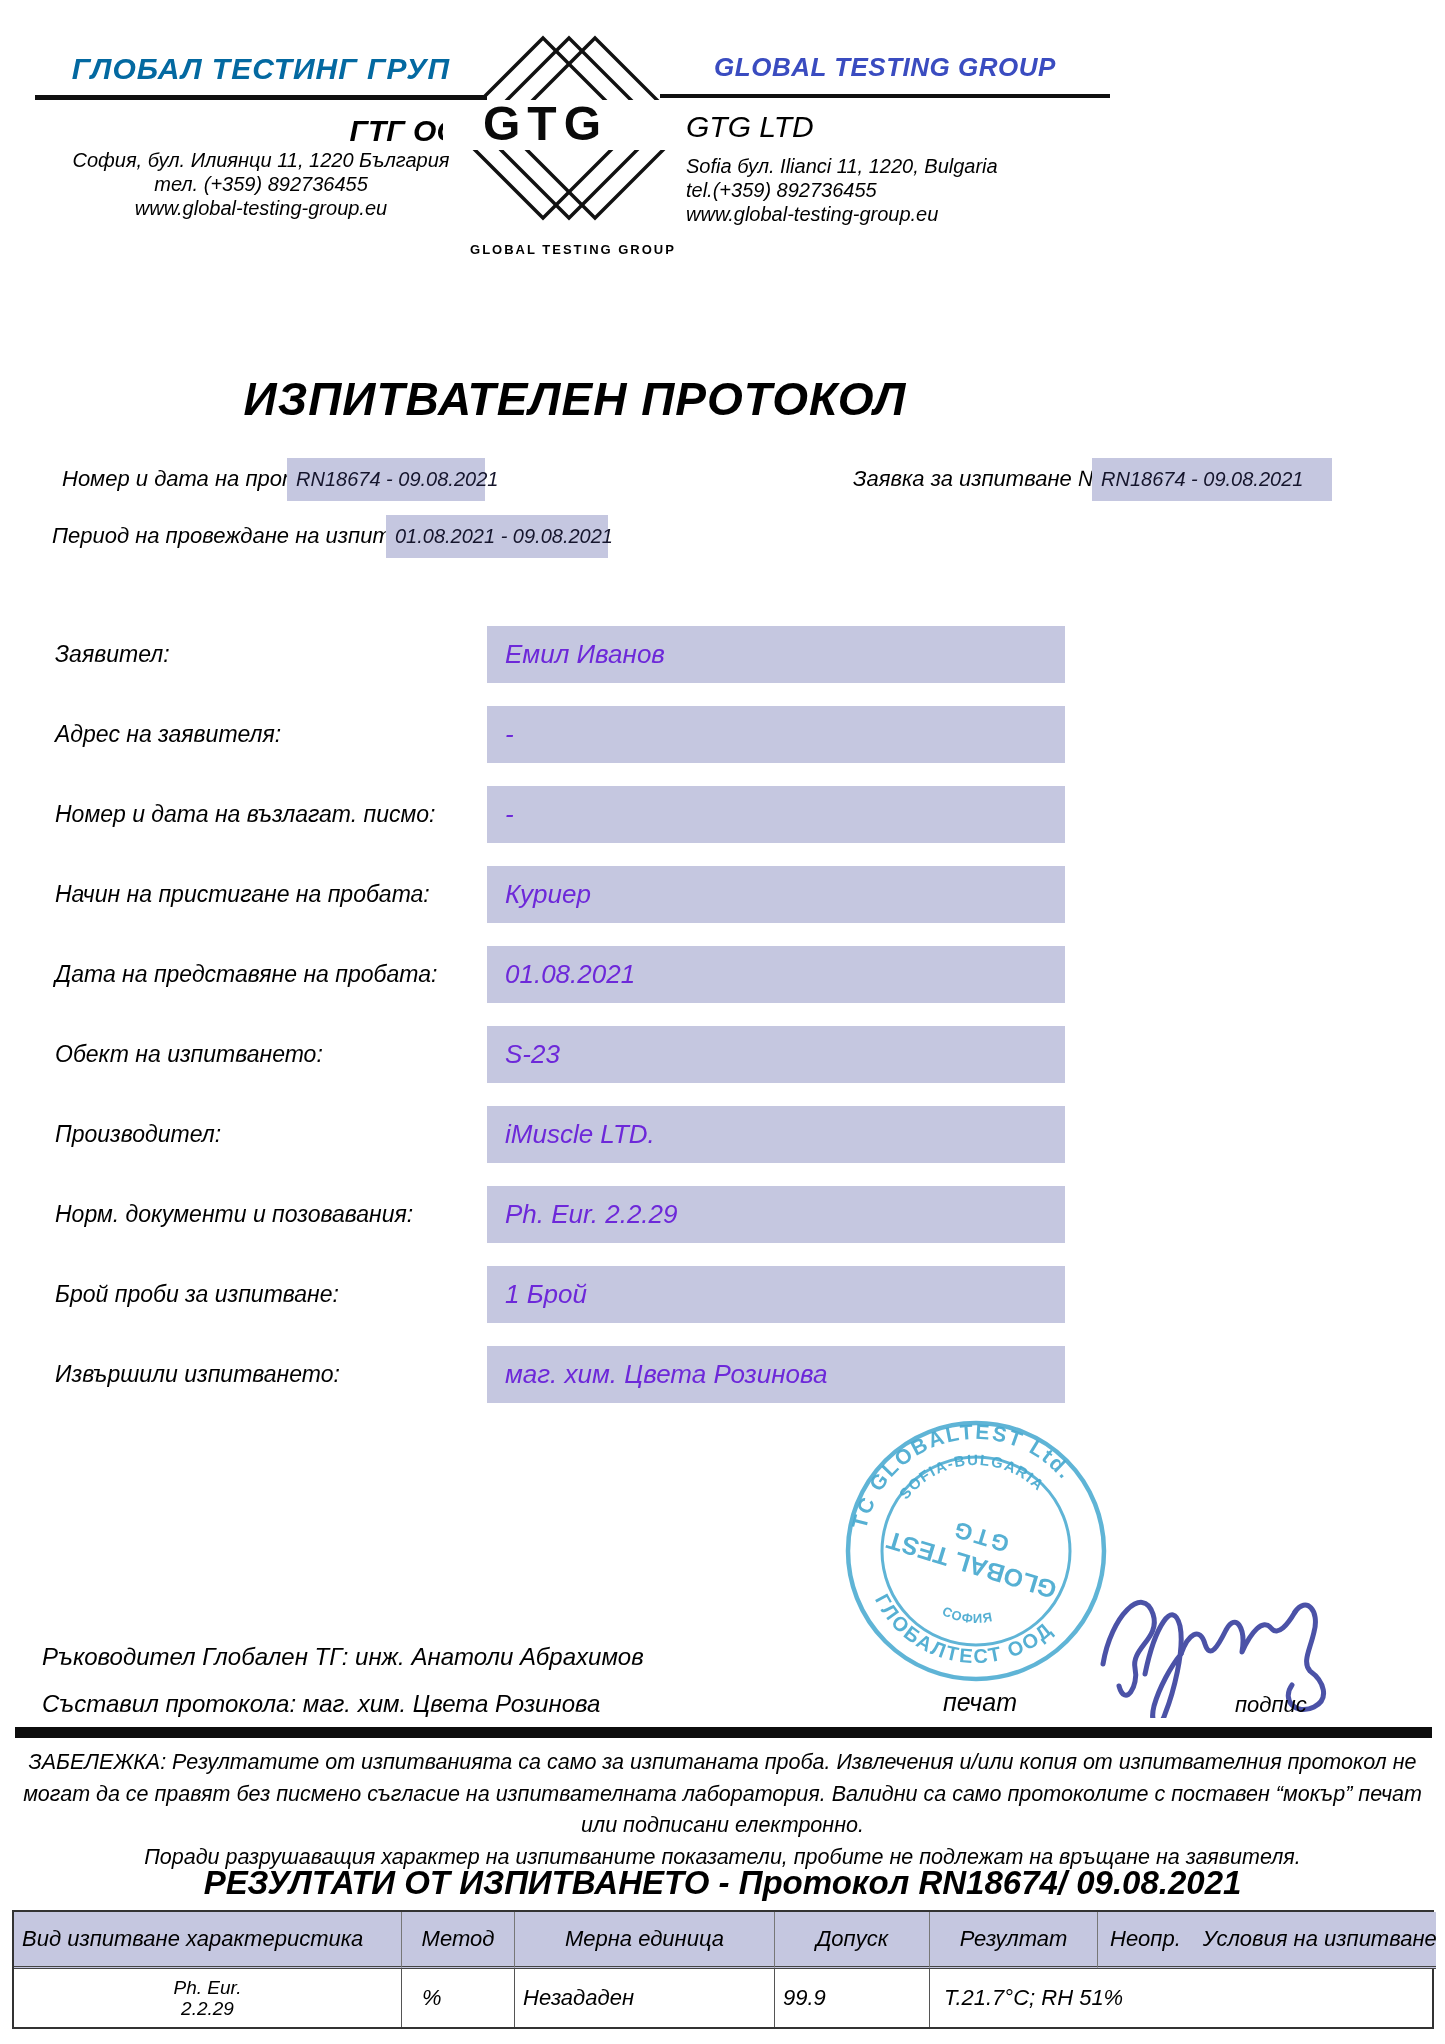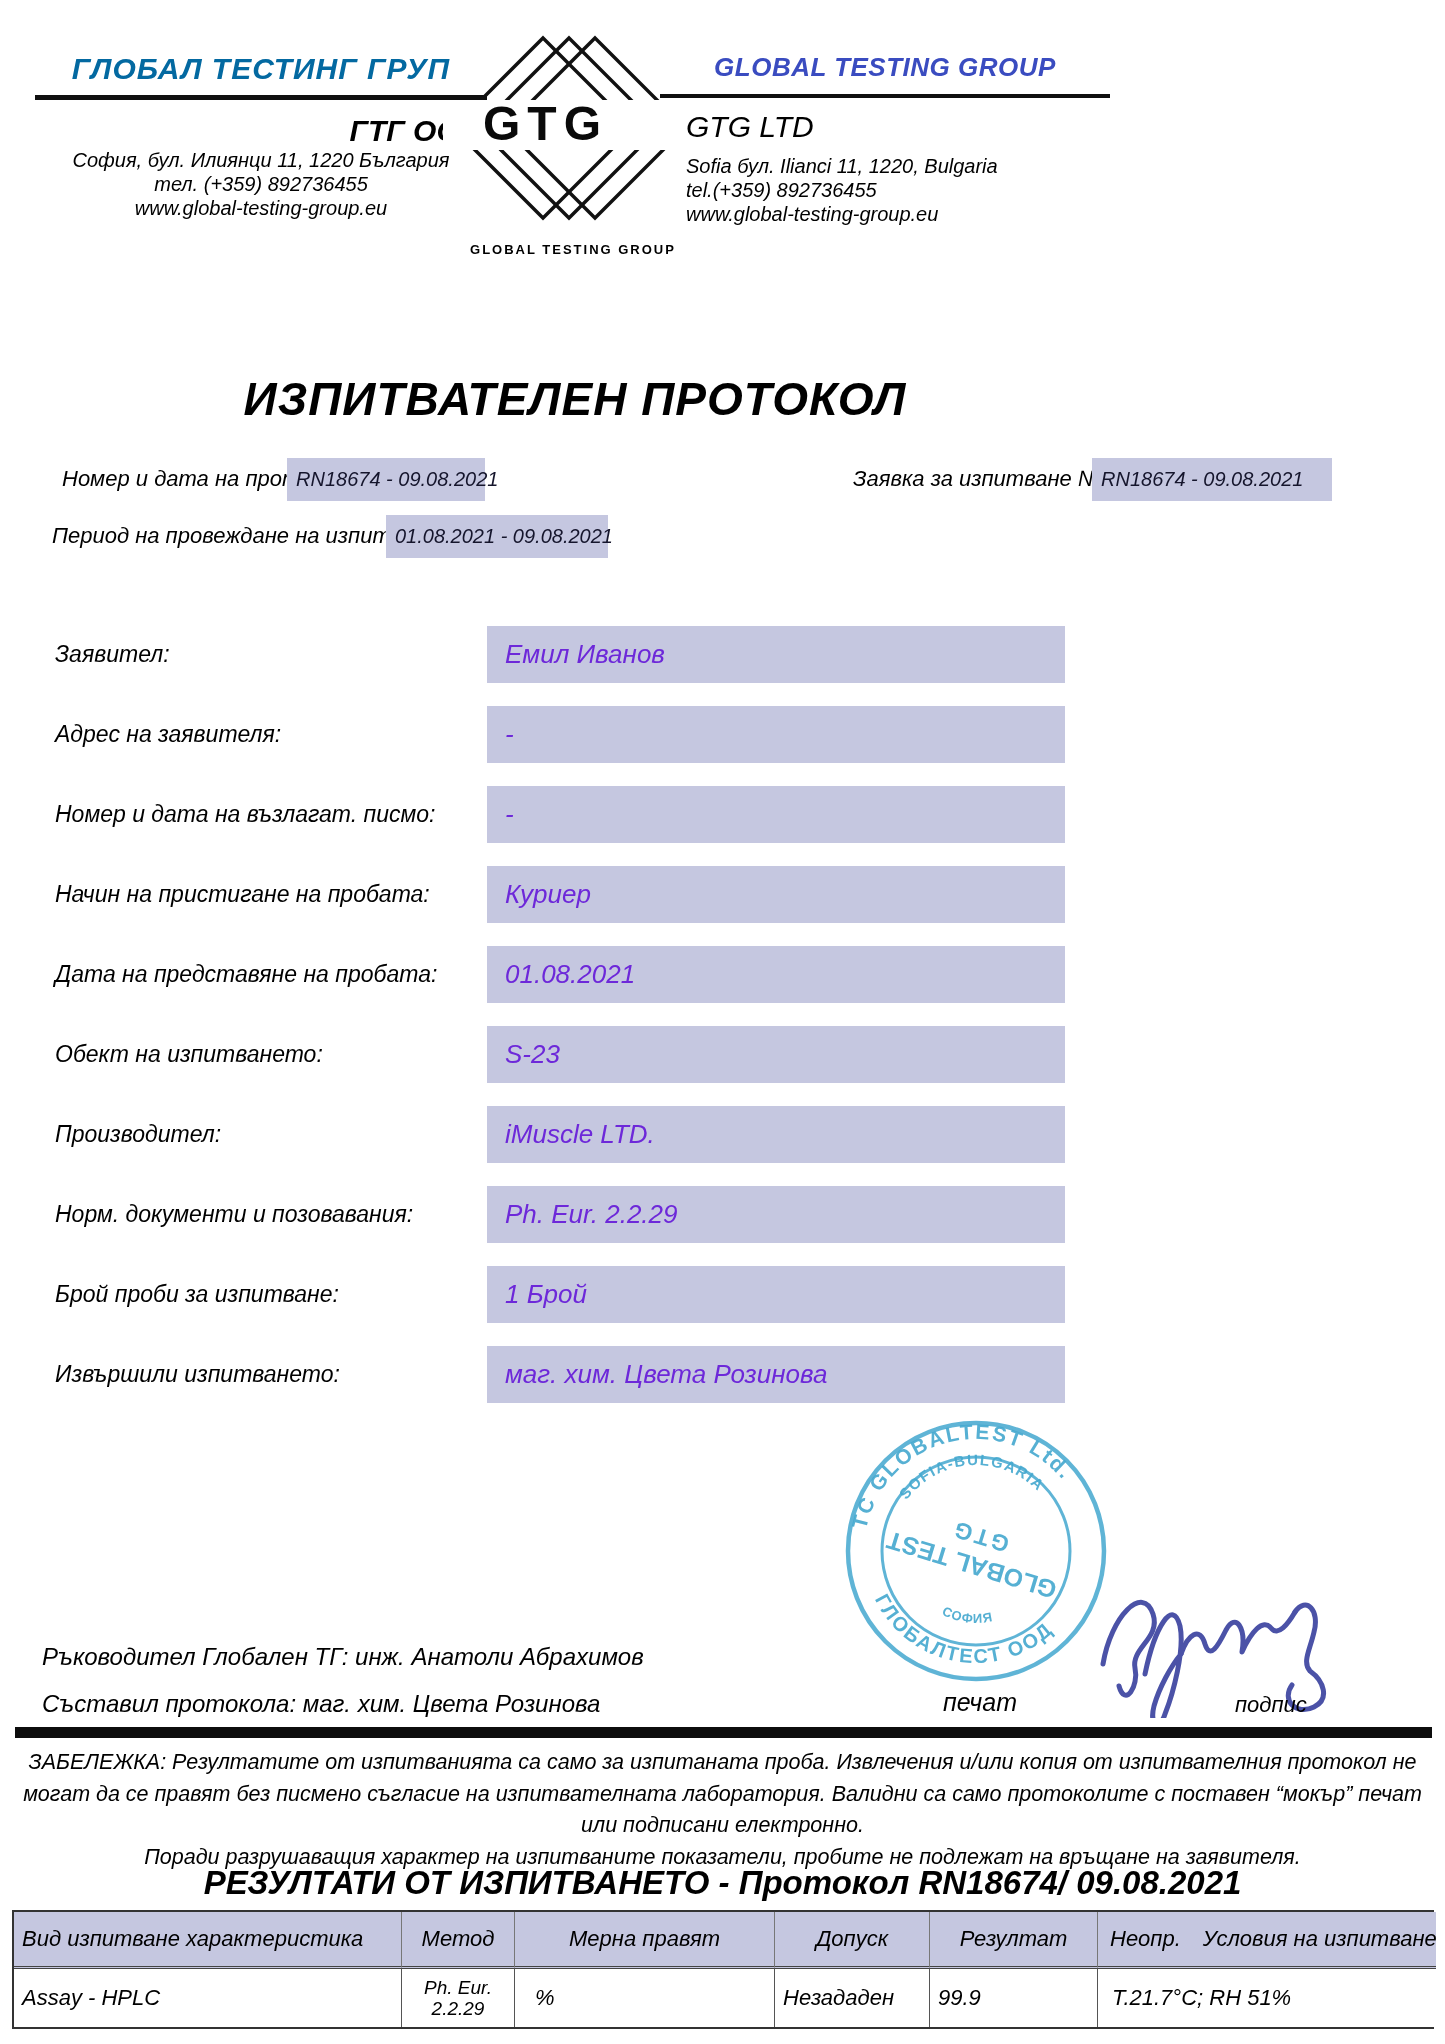--- a/index.html
+++ b/index.html
@@ -266,29 +266,28 @@
   <div>могат да се правят без писмено съгласие на изпитвателната лаборатория. Валидни са само протоколите с поставен “мокър” печат</div>
   <div>или подписани електронно.</div>
   <div>Поради разрушаващия характер на изпитваните показатели, пробите не подлежат на връщане на заявителя.</div>
 </div>
 
 <div class="abs results-heading">РЕЗУЛТАТИ ОТ ИЗПИТВАНЕТО  - Протокол RN18674/ 09.08.2021</div>
 
 <div class="abs rtable">
   <div class="hc first">Вид изпитване характеристика</div>
   <div class="hc">Метод</div>
-  <div class="hc">Мерна правят</div>
+  <div class="hc">Мерна единица</div>
   <div class="hc">Допуск</div>
   <div class="hc">Резултат</div>
   <div class="hc last">
     <span>Неопр.</span>
     <span>Условия на изпитване</span>
   </div>
 
-  <div class="dc">Assay - HPLC</div>
   <div class="dc method">
     <span>Ph. Eur.</span>
     <span>2.2.29</span>
   </div>
   <div class="dc unit">%</div>
   <div class="dc">Незададен</div>
   <div class="dc">99.9</div>
   <div class="dc cond">T.21.7°C; RH 51%</div>
 </div>
 

